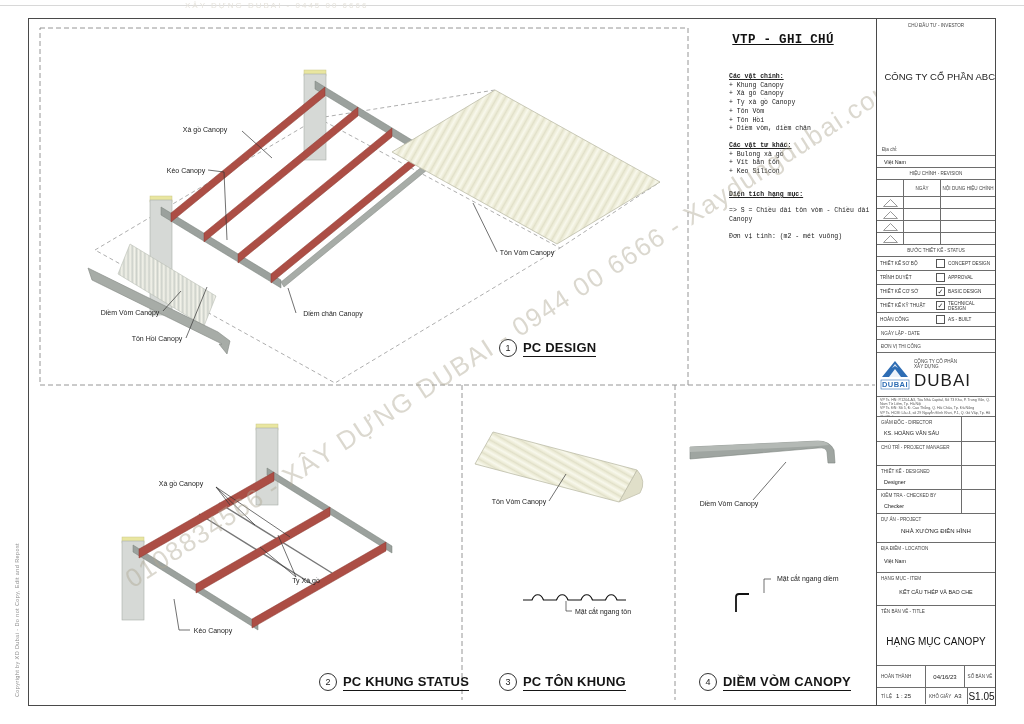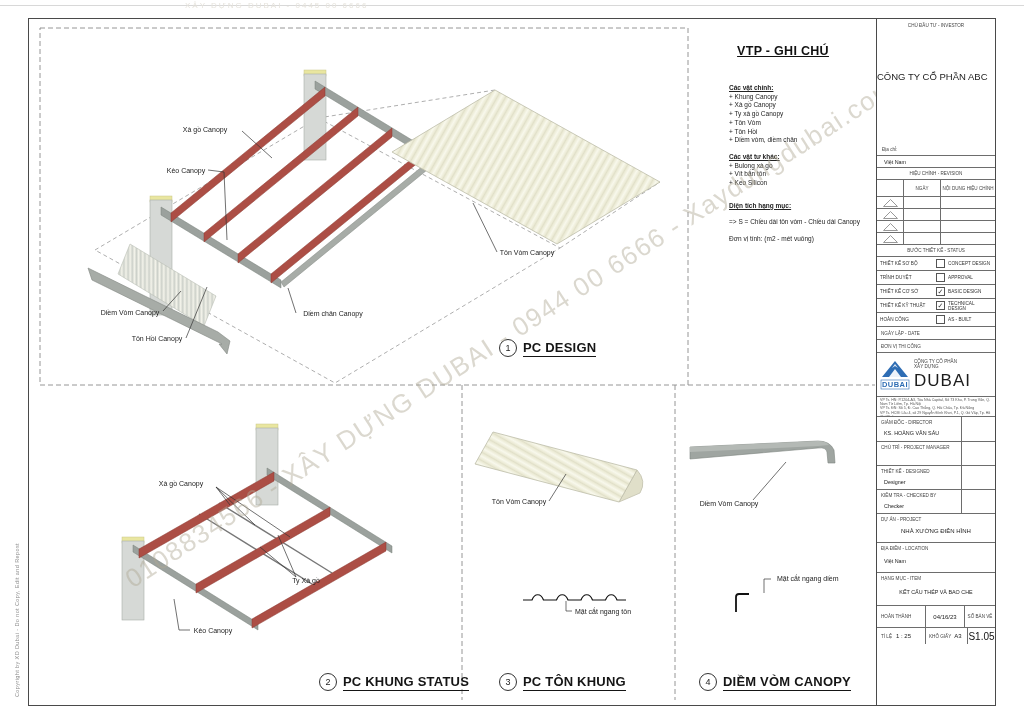--- a/index.html
+++ b/index.html
@@ -11,37 +11,37 @@
   .copyright{position:absolute;left:14px;top:697px;transform:rotate(-90deg);transform-origin:0 0;
              font-size:5.5px;color:#8f8f8f;white-space:nowrap;letter-spacing:.4px;}
   svg.art{position:absolute;left:0;top:0;z-index:1;}
   .lbl{position:absolute;z-index:2;font-size:7px;color:#222;white-space:nowrap;transform:translate(-50%,-50%);}
   .lbl-left{position:absolute;z-index:2;font-size:7px;color:#222;white-space:nowrap;transform:translateY(-50%);}
   .dwg-title{position:absolute;z-index:2;display:flex;align-items:center;gap:6px;}
   .num-circle{width:16px;height:16px;border:1px solid #333;border-radius:50%;display:flex;align-items:center;justify-content:center;
               font-size:9px;color:#222;background:#fff;flex:0 0 auto;}
   .dwg-title-text{font-size:13px;font-weight:700;color:#151515;border-bottom:1.3px solid #151515;padding-bottom:1px;letter-spacing:.2px;white-space:nowrap;}
   
-  .notes{position:absolute;left:690px;top:44px;width:186px;z-index:2;}
+  .notes{position:absolute;left:690px;top:33px;width:186px;z-index:2;font-family:Liberation Mono, monospace;}
   .notes-title{font-size:12.5px;font-weight:700;text-decoration:underline;text-align:center;color:#111;letter-spacing:.3px;margin-bottom:26px;}
   .notes-block{padding-left:39px;font-size:6.5px;line-height:1.34;color:#222;}
   .nheading{text-decoration:underline;font-weight:700;}
   .nspace{height:8px;}
   .nspace-lg{height:14px;}
   
   .watermark{position:absolute;left:128px;top:566px;z-index:3;transform:rotate(-33deg);transform-origin:0 50%;
              font-size:26px;letter-spacing:1.5px;color:rgba(176,169,148,.45);white-space:nowrap;pointer-events:none;}
   
   .tb{position:absolute;left:876px;top:18px;width:120px;height:688px;background:#fff;z-index:4;
       border:1px solid #4a4a4a;box-sizing:border-box;display:flex;flex-direction:column;font-size:5px;color:#333;}
   .tb>div{border-bottom:1px solid #6d6d6d;box-sizing:border-box;flex:0 0 auto;}
   .micro{font-size:4.6px;color:#444;}
   .tb-investor{height:137px;position:relative;}
   .tb-investor .inv-label{text-align:center;padding-top:4px;}
-  .inv-name{position:absolute;left:0;right:0;top:52px;text-align:left;font-size:9.5px;color:#222;}
+  .inv-name{position:absolute;left:0;right:0;top:52px;text-align:right;font-size:9.5px;color:#222;}
   .inv-addr{position:absolute;left:5px;bottom:3px;}
   .tb-vn{height:12px;display:flex;align-items:center;padding-left:7px;font-size:5.4px;color:#222;}
   .tb-h{height:12px;display:flex;align-items:center;justify-content:center;}
   .tb-h-left{height:13px;display:flex;align-items:center;padding-left:4px;}
   .revhead{height:17px;display:flex;align-items:stretch;}
   .revhead .c1{width:26px;border-right:1px solid #6d6d6d;}
   .revhead .c2{width:36px;border-right:1px solid #6d6d6d;display:flex;align-items:center;justify-content:center;}
   .revhead .c3{flex:1;display:flex;align-items:center;justify-content:center;text-align:center;}
   .revrow{height:12px;display:flex;align-items:stretch;}
   .revrow .c1{width:26px;border-right:1px solid #6d6d6d;display:flex;align-items:center;justify-content:center;}
@@ -397,20 +397,24 @@
       <div class="pval">NHÀ XƯỞNG ĐIỂN HÌNH</div>
     </div>
     <div class="tb-location">
       <div class="micro plabel">ĐỊA ĐIỂM - LOCATION</div>
       <div class="pval">Việt Nam</div>
     </div>
     <div class="tb-item">
       <div class="micro plabel">HẠNG MỤC - ITEM</div>
       <div class="pval">KẾT CẤU THÉP VÀ BAO CHE</div>
     </div>
+    <div class="tb-titlecell">
+      <div class="micro plabel">TÊN BẢN VẼ - TITLE</div>
+      <div class="pval">HẠNG MỤC CANOPY</div>
+    </div>
 
     <div class="rowA">
       <div class="c1 micro">HOÀN THÀNH</div>
       <div class="c2">04/16/23</div>
       <div class="c3 micro">SỐ BẢN VẼ</div>
     </div>
     <div class="rowB">
       <div class="c1">
         <span class="micro">TỈ LỆ</span>
         <span class="vval">1 : 25</span>

